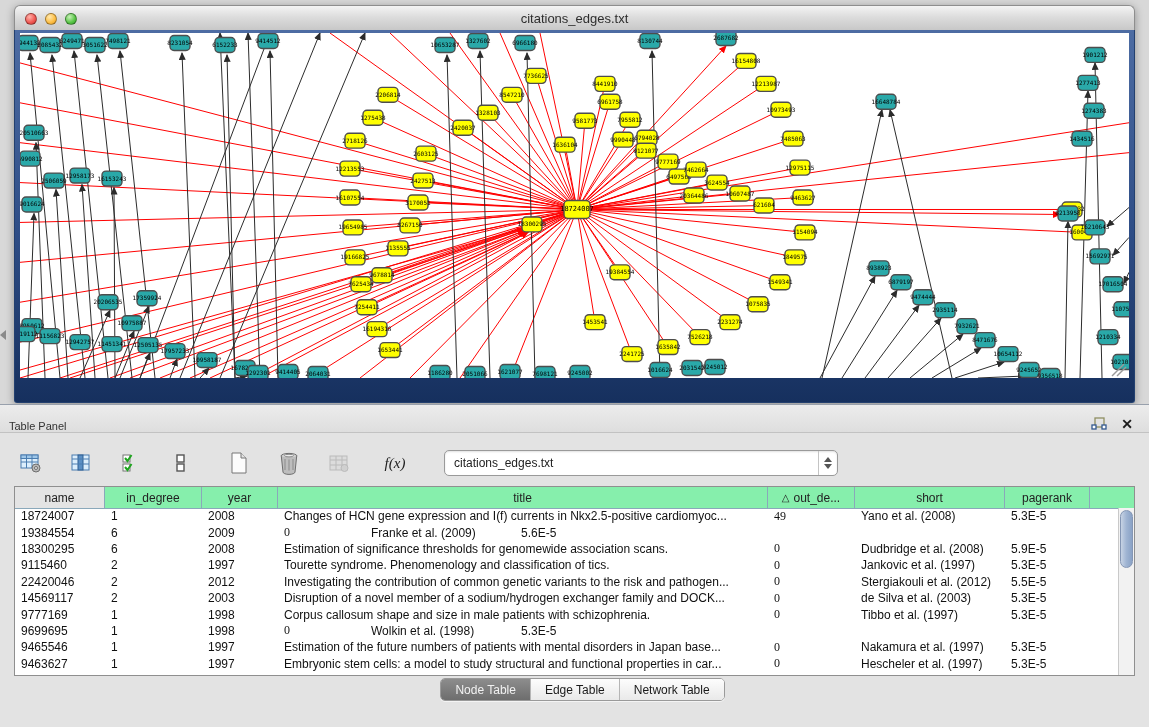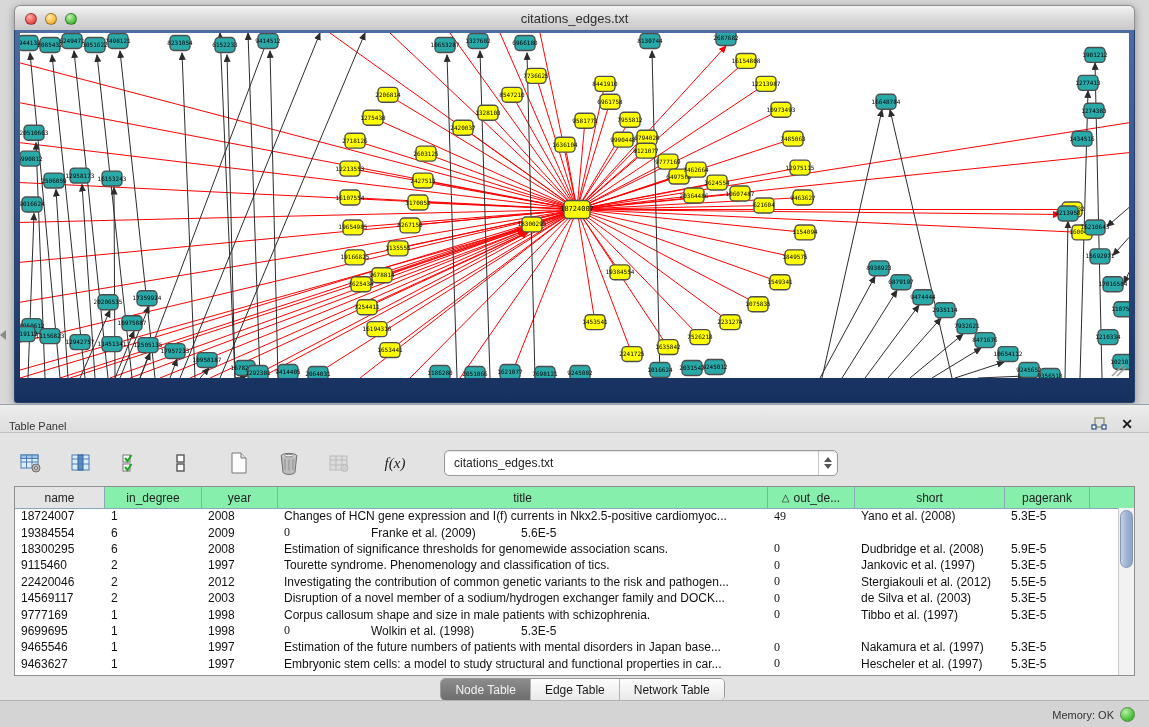--- a/index.html
+++ b/index.html
@@ -942,17 +942,13 @@
   </div>
 
   <div class="tab-bar">
     <div class="segmented" id="segments">
         <div class="seg active">Node Table</div>
         <div class="seg">Edge Table</div>
         <div class="seg">Network Table</div>
       </div>
   </div>
 
-  <div class="status-bar">
-    <span class="mem-label">Memory: OK</span>
-    <span class="mem-dot"></span>
-  </div>
 </div>
 
 </body></html>

